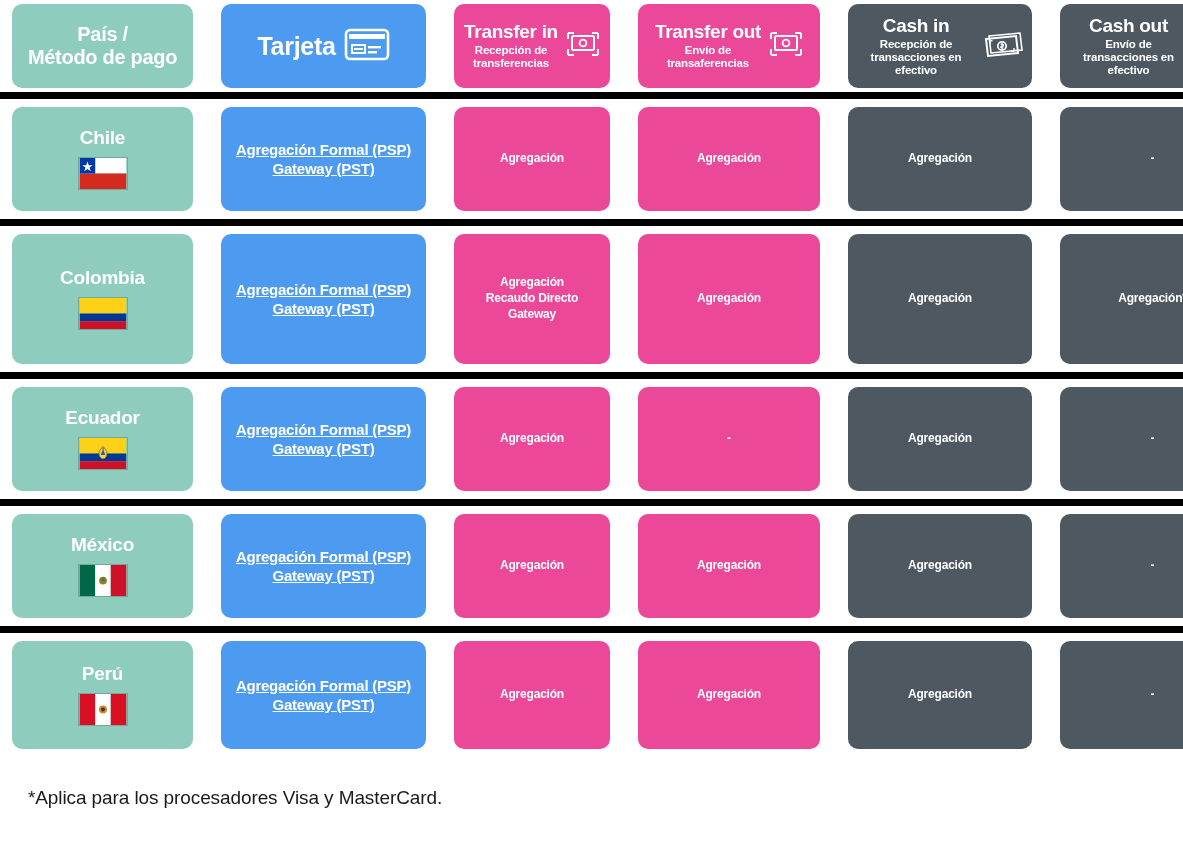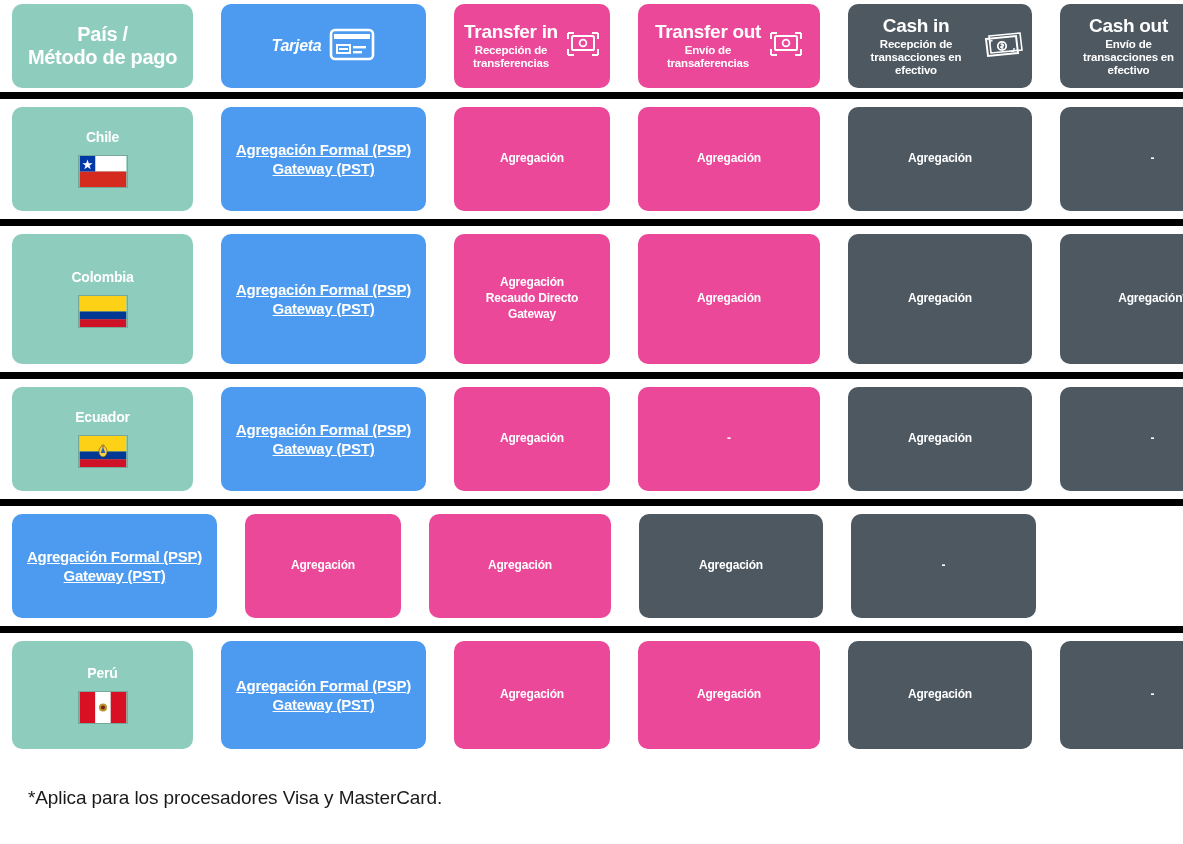--- a/index.html
+++ b/index.html
@@ -80,35 +80,35 @@
     line-height: 1.12;
     letter-spacing: -0.2px;
     margin-top: 2px;
   }
   .hdr-sub .sub-line { display: block; }
 
   .cell-country-head .hdr-title {
     font-size: 20px;
     line-height: 1.16;
   }
-  .cell-card-head .hdr-title { font-size: 16px; font-style: italic; }
+  .cell-card-head .hdr-title { font-size: 25px; }
 
   
   .body-row .cell { min-height: 104px; }
 
   .row-chile    .cell { height: 104px; }
   .row-colombia .cell { height: 130px; }
   .row-ecuador  .cell { height: 102px; }
   .row-mexico   .cell { height: 102px; }
   .row-peru     .cell { height: 108px; }
 
   
   .country-name {
     font-weight: bold;
-    font-size: 14px;
+    font-size: 19px;
     line-height: 1.1;
     margin-bottom: 9px;
     letter-spacing: -0.2px;
   }
 
   .flag {
     width: 50px;
     height: 33px;
     border: 1px solid rgba(0,0,0,0.18);
     display: block;
@@ -405,20 +405,32 @@
           <span class="ln">-</span>
         </span>
     </div>
   </div>
 
   <div class="gap-white" style="height:8px"></div>
   <div class="sep"></div>
   <div class="gap-white" style="height:8px"></div>
 
   <div class="grid-row body-row row-mexico">
+    <div class="cell c-green col-country">
+      <span class="country-name">México</span>
+      <span class="icon">
+        <svg class="flag" viewBox="0 0 60 40">
+          <rect width="20" height="40" fill="#006847"></rect>
+          <rect x="20" width="20" height="40" fill="#ffffff"></rect>
+          <rect x="40" width="20" height="40" fill="#ce1126"></rect>
+          <circle cx="30" cy="20" r="5" fill="#9a7b2e"></circle>
+          <circle cx="30" cy="19" r="2.4" fill="#4c7a3f"></circle>
+        </svg>
+      </span>
+    </div>
     <div class="cell c-blue col-card">
       <span class="card-text">
         <span class="ln">Agregación Formal (PSP)</span>
         <span class="ln">Gateway (PST)</span>
       </span>
     </div>
     <div class="cell c-navy col-tin">
       <span class="val-text">
           <span class="ln">Agregación</span>
         </span>

